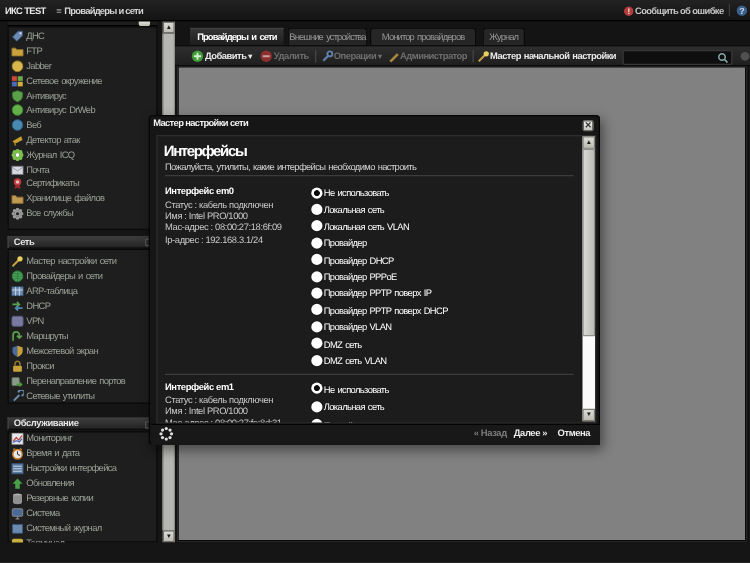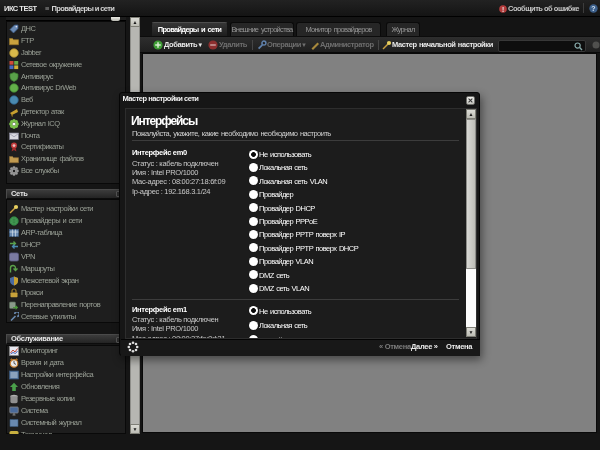--- a/index.html
+++ b/index.html
@@ -365,21 +365,21 @@
         <text x="4.5" y="7.2" font-size="7" fill="#cfe0f0" text-anchor="middle" font-weight="bold">?</text>
       </svg>
   </div>
 
 
   <div id="modal" class="abs">
     <div id="mtitle" class="abs">Мастер настройки сети</div>
     <div id="mclose" class="abs">✕</div>
     <div id="mbody" class="abs">
       <div class="h1 abs">Интерфейсы</div>
-      <div class="sub abs">Пожалуйста, укажите, какие необходимо необходимо настроить</div>
+      <div class="sub abs">Пожалуйста, утилиты, какие интерфейсы необходимо настроить</div>
       <div class="hr abs" style="top:31px;"></div>
       <div id="form">
           <div class="flabel" style="top:40px">Интерфейс em0</div>
           <div class="fline" style="top:49.5px">Статус : кабель подключен</div>
           <div class="fline" style="top:58.9px">Имя : Intel PRO/1000</div>
           <div class="fline" style="top:68.3px">Мас-адрес : 08:00:27:18:6f:09</div>
           <div class="fline" style="top:77.7px">Ip-адрес : 192.168.3.1/24</div>
           <div class="rd sel" style="top:40.5px"></div>
           <div class="rl" style="top:41px">Не использовать</div>
           <div class="rd" style="top:53.9px"></div>
@@ -427,18 +427,18 @@
             <circle cx="6" cy="10.2" r="1.3"></circle>
             <circle cx="1.8" cy="6" r="1.3"></circle>
             <circle cx="10.2" cy="6" r="1.3"></circle>
             <circle cx="3" cy="3" r="1.3"></circle>
             <circle cx="9" cy="3" r="1.3"></circle>
             <circle cx="3" cy="9" r="1.3"></circle>
             <circle cx="9" cy="9" r="1.3"></circle>
           </g>
           <circle cx="6" cy="6" r="2.6" fill="#181818"></circle>
         </svg>
-      <div class="mbtn" style="left:258px;color:#7d7d7d;">« Отмена</div>
+      <div class="mbtn" style="left:258px;color:#7d7d7d;">« Назад</div>
       <div class="mbtn" style="left:290px;">Далее »</div>
       <div class="mbtn" style="left:325px;">Отмена</div>
     </div>
   </div>
 </div>
 
 </body></html>

